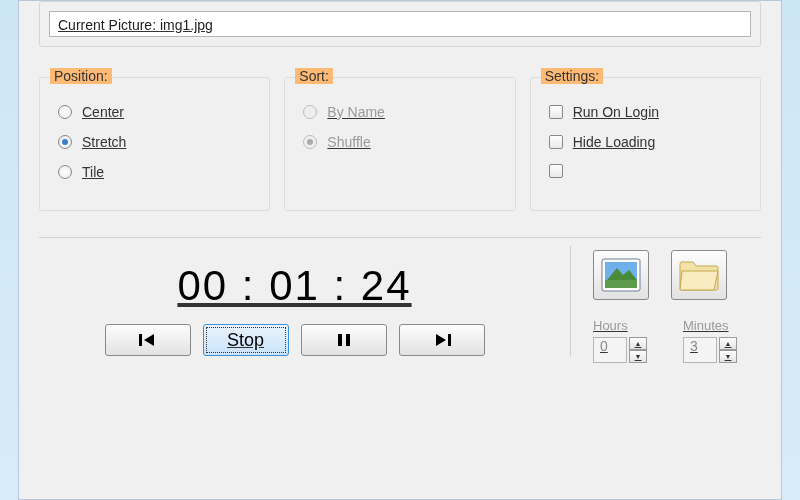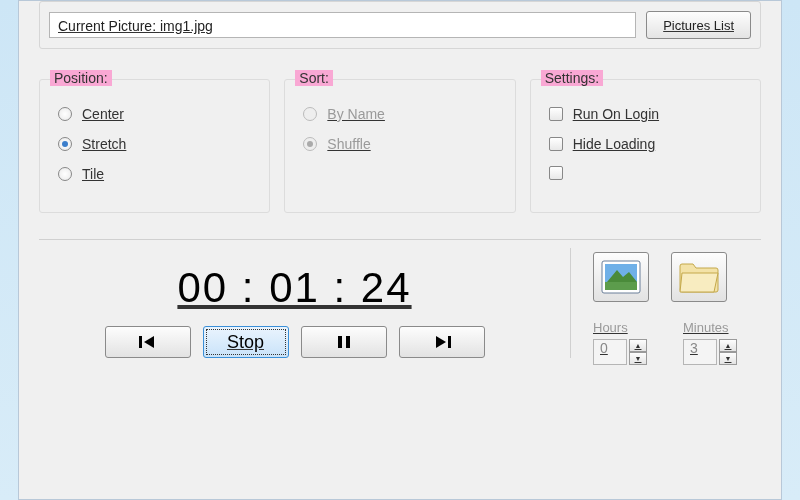--- a/index.html
+++ b/index.html
@@ -67,21 +67,21 @@
     border: 1px solid #dcdcdc;
     border-radius: 3px;
     padding: 12px 18px 16px 18px;
     position: relative;
     background: #f0f0f0;
   }
   .group-title {
     position: absolute;
     top: -10px;
     left: 10px;
-    background: #f9a8d4;
+    background: #fdba74;
     padding: 0 4px;
     font-size: 14px;
     color: #333;
   }
   .opt {
     display: flex;
     align-items: center;
     gap: 10px;
     margin: 14px 0;
     font-size: 14px;
@@ -236,21 +236,20 @@
 </style>
 </head>
 <body>
 
 <div class="window-body">
 
   <div class="top-group">
     <div class="pic-field">
       <span>Current Picture: </span><span>img1.jpg</span>
     </div>
-    <button class="btn">Pictures List</button>
   </div>
 
   <div class="options-row">
 
     <div class="group">
       <span class="group-title">Position:</span>
       <div class="opt">
         <span class="radio"></span>
         <span>Center</span>
       </div>

